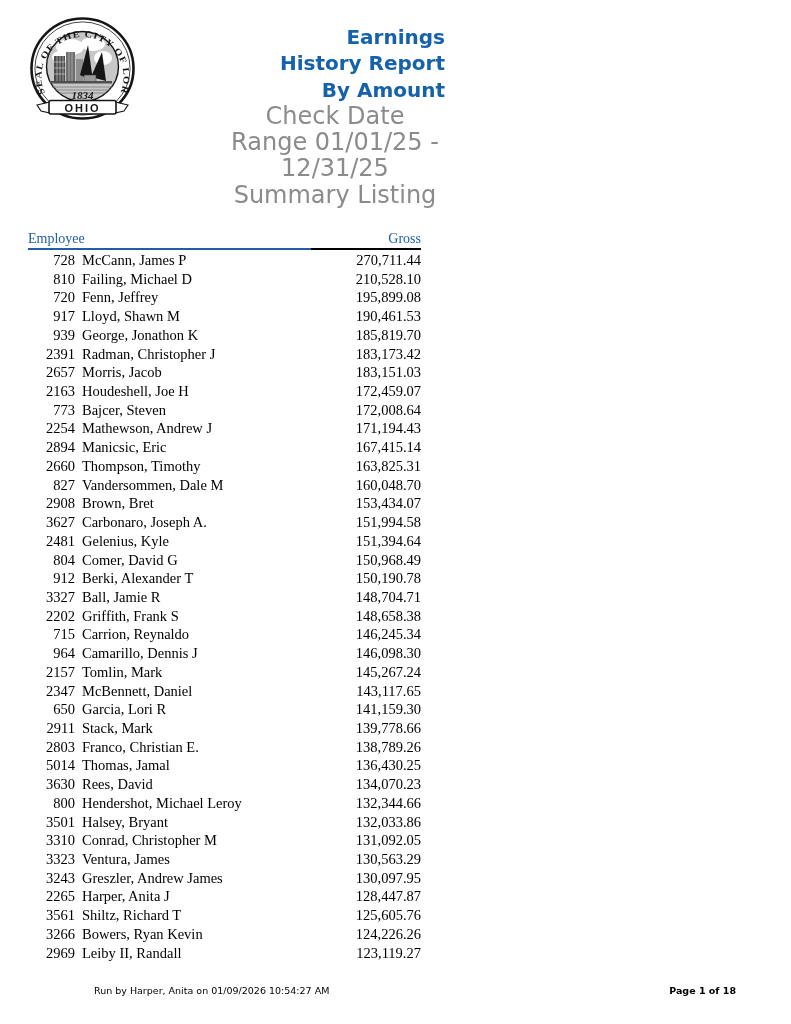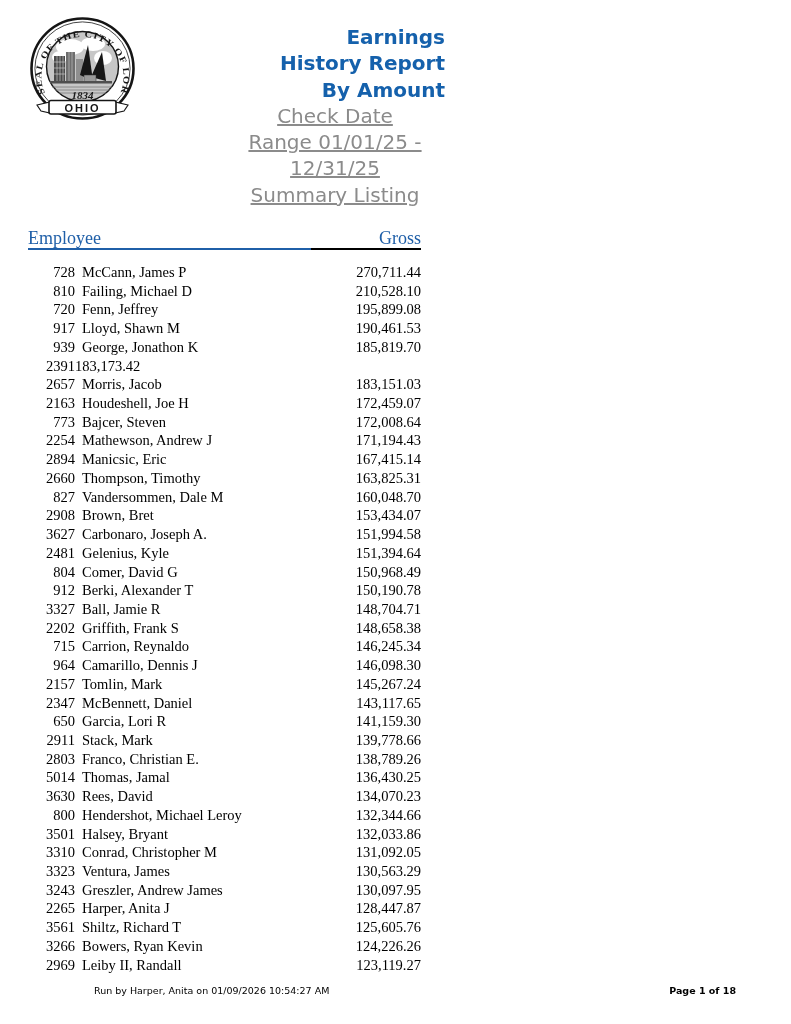--- a/index.html
+++ b/index.html
@@ -9,33 +9,33 @@
   }
   .page{position:absolute;inset:0;}
 
   
   .seal{position:absolute;left:30px;top:17px;width:105px;height:103px;}
   .title-block{
     position:absolute;left:225px;top:24px;width:220px;text-align:center;
     font-family:"DejaVu Sans","Liberation Sans",sans-serif;
   }
   .title-line{font-size:20px;line-height:26.3px;font-weight:bold;color:#1561ac;text-align:right;}
-  .subtitle-line{font-size:20px;line-height:26.3px;font-weight:normal;color:#8b8b8b;text-decoration:underline;}
+  .subtitle-line{font-size:24px;line-height:26.3px;font-weight:normal;color:#8b8b8b;}
 
   
   .report-table{position:absolute;left:28px;top:230px;width:393px;}
   .thead{
     display:flex;justify-content:space-between;align-items:flex-start;
-    font-size:18px;line-height:17px;color:#1f5fa8;
+    font-size:14px;line-height:17px;color:#1f5fa8;
   }
   .thead-rule{
     height:2px;margin-top:1px;
     background:linear-gradient(to right,#1f5fa8 0 72%,#000 72% 100%);
   }
-  .tbody{margin-top:13px;}
+  .tbody{margin-top:1px;}
   .trow{display:flex;align-items:baseline;height:18.72px;font-size:14.5px;line-height:18.72px;}
   .c-id{width:47px;text-align:right;flex:0 0 auto;}
   .c-name{margin-left:7px;flex:1 1 auto;white-space:nowrap;}
   .c-gross{flex:0 0 auto;}
 
   
   .footer-left{
     position:absolute;left:58px;top:984px;
     font-family:"DejaVu Sans","Liberation Sans",sans-serif;font-size:9.5px;line-height:13px;color:#000;margin-left:36px;
   }
@@ -135,20 +135,21 @@
           <span class="c-name">Lloyd, Shawn M</span>
           <span class="c-gross">190,461.53</span>
         </div>
         <div class="trow">
           <span class="c-id">939</span>
           <span class="c-name">George, Jonathon K</span>
           <span class="c-gross">185,819.70</span>
         </div>
         <div class="trow">
           <span class="c-id">2391</span>
+          <span class="c-name">Radman, Christopher J</span>
           <span class="c-gross">183,173.42</span>
         </div>
         <div class="trow">
           <span class="c-id">2657</span>
           <span class="c-name">Morris, Jacob</span>
           <span class="c-gross">183,151.03</span>
         </div>
         <div class="trow">
           <span class="c-id">2163</span>
           <span class="c-name">Houdeshell, Joe H</span>

